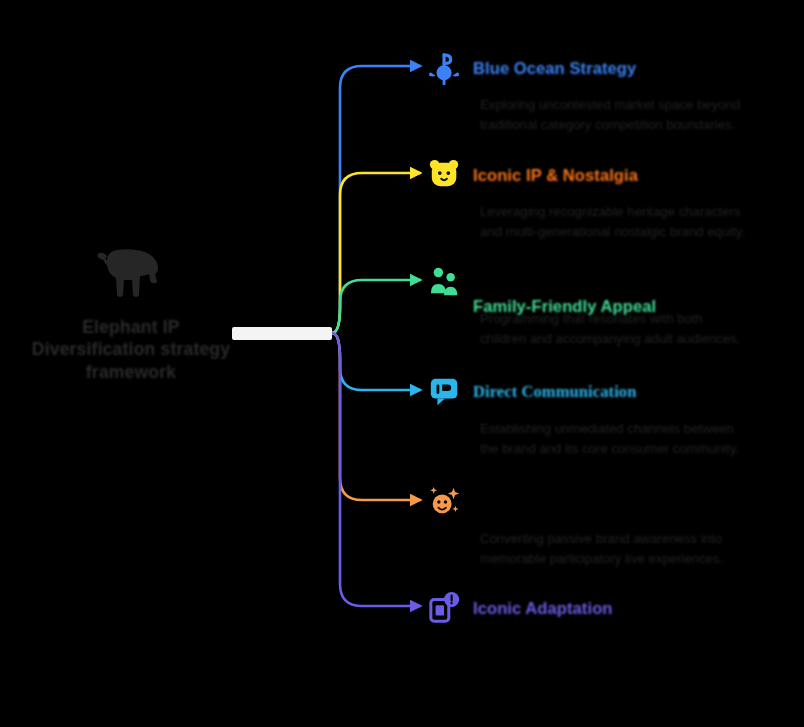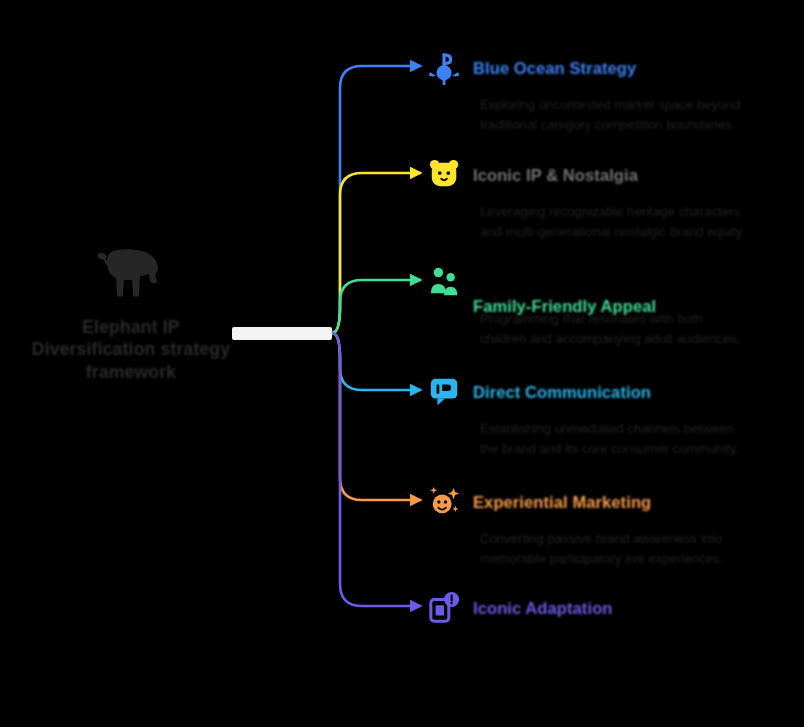--- a/index.html
+++ b/index.html
@@ -173,21 +173,21 @@
       <div class="branch-node" style="top: 155px;">
         <div class="branch-head">
           <svg class="branch-icon" viewBox="0 0 36 36">
     <rect x="4" y="5" width="26" height="25" rx="9" fill="#fde428"></rect>
     <circle cx="7" cy="7" r="5" fill="#fde428"></circle>
     <circle cx="27" cy="7" r="5" fill="#fde428"></circle>
     <circle cx="12.5" cy="16" r="2" fill="#151515"></circle>
     <circle cx="21.5" cy="16" r="2" fill="#151515"></circle>
     <path d="M14 22 q3 3 6 0" stroke="#151515" stroke-width="2" fill="none" stroke-linecap="round"></path>
           </svg>
-          <div class="branch-title" style="color: #737373;">Iconic IP &amp; Nostalgia</div>
+          <div class="branch-title" style="color: #f97316;">Iconic IP &amp; Nostalgia</div>
         </div>
         <div class="branch-desc">Leveraging recognizable heritage characters and multi-generational nostalgic brand equity.</div>
       </div>
       <div class="branch-node" style="top: 262px;">
         <div class="branch-head">
           <svg class="branch-icon" viewBox="0 0 36 36">
     <circle cx="11" cy="8" r="5" fill="#41dd95"></circle>
     <path d="M3 30 q0-10 8-10 q8 0 8 10z" fill="#41dd95"></path>
     <circle cx="24" cy="13" r="4.5" fill="#41dd95"></circle>
     <path d="M17 32 q0-9 7-9 q7 0 7 9z" fill="#41dd95"></path>
@@ -198,36 +198,35 @@
         <div class="branch-desc">Programming that resonates with both children and accompanying adult audiences.</div>
       </div>
       <div class="branch-node" style="top: 372px;">
         <div class="branch-head">
           <svg class="branch-icon" viewBox="0 0 36 36">
     <rect x="3" y="4" width="28" height="21" rx="5" fill="#2bb5ec"></rect>
     <path d="M10 25 l0 7 l8-7z" fill="#2bb5ec"></path>
     <rect x="9" y="10" width="3" height="10" rx="1.4" fill="#0b0b0b"></rect>
     <path d="M15 10 h6 a3.5 3.5 0 0 1 0 7 h-6z" fill="#0b0b0b"></path>
           </svg>
-          <div class="branch-title" style="color: rgb(43, 181, 236);">Direct Communication</div>
+          <div class="branch-title" style="color: rgb(43, 181, 236); font-family: Liberation Serif, serif;">Direct Communication</div>
         </div>
         <div class="branch-desc">Establishing unmediated channels between the brand and its core consumer community.</div>
       </div>
       <div class="branch-node" style="top: 482px;">
         <div class="branch-head">
           <svg class="branch-icon" viewBox="0 0 36 36">
     <circle cx="15" cy="20" r="10" fill="#f79a49"></circle>
     <circle cx="11.5" cy="18" r="1.8" fill="#0b0b0b"></circle>
     <circle cx="18.5" cy="18" r="1.8" fill="#0b0b0b"></circle>
     <path d="M11 24 q4 4 8 0" stroke="#0b0b0b" stroke-width="1.8" fill="none" stroke-linecap="round"></path>
     <path d="M27 3 l1.6 4.4 L33 9 l-4.4 1.6 L27 15 l-1.6-4.4 L21 9 l4.4-1.6z" fill="#f79a49"></path>
     <path d="M6 2 l1 2.6 L9.6 5.6 L7 6.6 L6 9.2 L5 6.6 L2.4 5.6 L5 4.6z" fill="#f79a49"></path>
     <path d="M29 22 l.9 2.4 L32.3 25.3 L29.9 26.2 L29 28.6 L28.1 26.2 L25.7 25.3 L28.1 24.4z" fill="#f79a49"></path>
           </svg>
-          <div class="branch-title" style="color: rgb(247, 154, 73);">Experiential Marketing</div>
         </div>
         <div class="branch-desc">Converting passive brand awareness into memorable participatory live experiences.</div>
       </div>
       <div class="branch-node" style="top: 588px;">
         <div class="branch-head">
           <svg class="branch-icon" viewBox="0 0 36 36">
     <rect x="3" y="9" width="19" height="23" rx="3.5" fill="none" stroke="#6b5ce7" stroke-width="3.2"></rect>
     <rect x="8" y="15" width="9" height="11" rx="1.5" fill="#6b5ce7"></rect>
     <circle cx="25" cy="9" r="8" fill="#6b5ce7"></circle>
     <path d="M25 5 l0 5 M25 12.5 l0 .6" stroke="#0b0b0b" stroke-width="2.4" stroke-linecap="round"></path>

